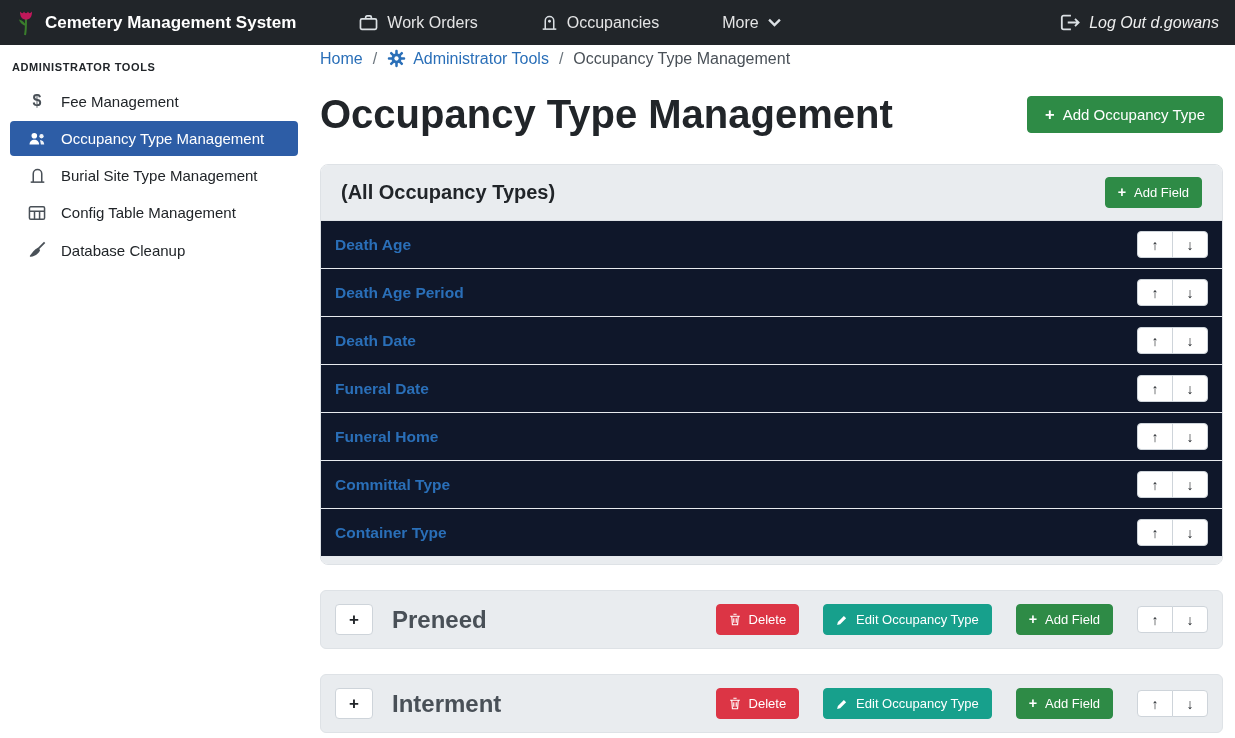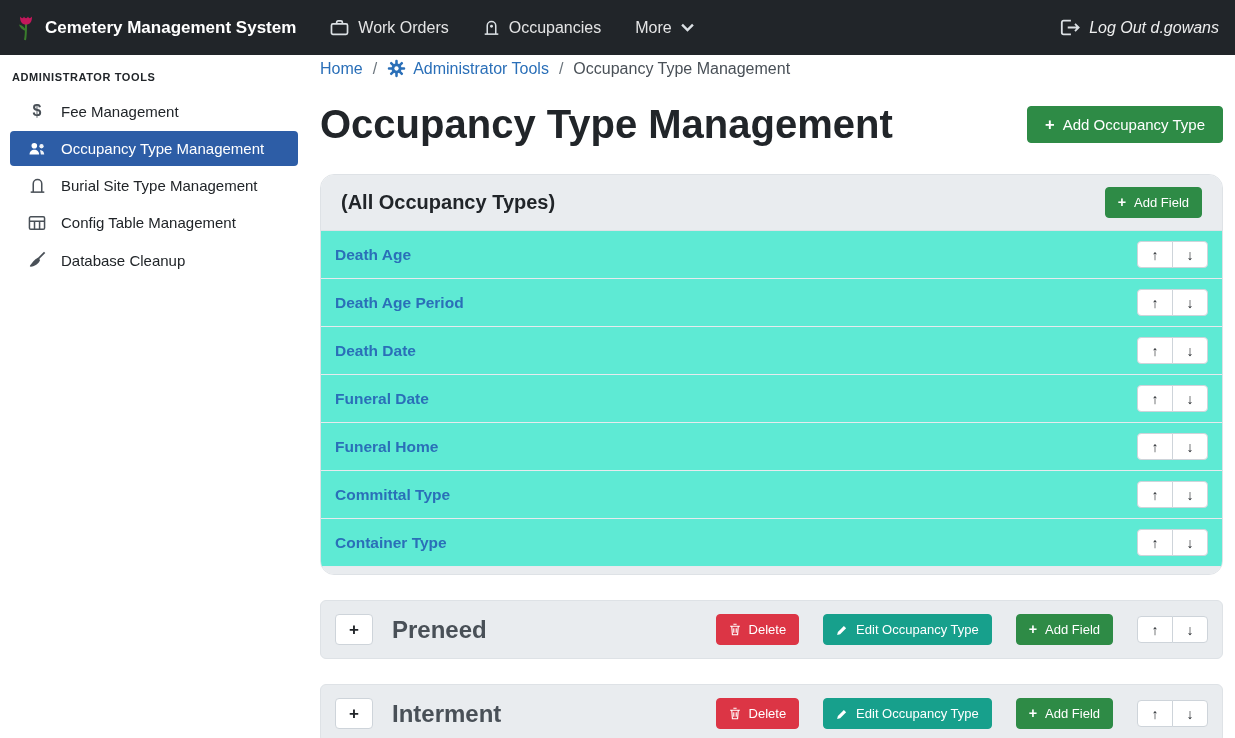--- a/index.html
+++ b/index.html
@@ -10,21 +10,21 @@
   *{box-sizing:border-box;}
   html,body{margin:0;padding:0;}
   body{
     width:1235px;height:738px;overflow:hidden;background:#fff;color:#212529;
     font-family:"Liberation Sans","DejaVu Sans",sans-serif;font-size:15px;
   }
   button{font-family:inherit;cursor:pointer;}
   a{cursor:pointer;text-decoration:none;}
 
   
-  .navbar{height:55px;background:var(--navbar-bg);display:flex;align-items:center;padding:2px 16px;}
+  .navbar{height:45px;background:var(--navbar-bg);display:flex;align-items:center;padding:2px 16px;gap:29px;}
   .brand{display:flex;align-items:center;gap:9px;color:#fff;font-weight:700;font-size:17px;}
   .nav-item{display:flex;align-items:center;gap:9px;color:rgba(255,255,255,.88);font-size:16px;margin-left:34px;}
   .navbar .spacer{margin-left:auto;}
   .logout{display:flex;align-items:center;gap:9px;color:rgba(255,255,255,.92);font-size:16px;font-style:italic;}
 
   
   .layout{display:flex;height:711px;}
   .sidebar{width:308px;flex:0 0 308px;padding:12px 10px;background:#fff;}
   .sidebar-heading{font-size:11px;font-weight:700;letter-spacing:.6px;text-transform:uppercase;color:#212529;padding:4px 2px 10px 2px;}
   .side-item{display:flex;align-items:center;gap:13px;padding:9px 12px 9px 16px;border-radius:4px;color:#212529;font-size:15px;margin-bottom:2px;}
@@ -46,24 +46,24 @@
   h1{margin:0;font-size:40px;font-weight:600;color:#212529;line-height:1.2;}
   .btn{display:inline-flex;align-items:center;gap:8px;border:1px solid transparent;border-radius:4px;color:#fff;}
   .btn .plus{font-weight:700;font-size:1.1em;line-height:1;}
   .btn-green{background:var(--green);border-color:var(--green);}
   .btn-red{background:var(--red);border-color:var(--red);}
   .btn-teal{background:var(--teal);border-color:var(--teal);}
   .btn-lg{font-size:15px;padding:9px 17px;}
   .btn-sm{font-size:13px;padding:7px 12px;}
 
   
-  .card{border:1px solid var(--border);border-radius:14px;overflow:hidden;margin-bottom:25px;}
+  .card{border:1px solid var(--border);border-radius:8px;overflow:hidden;margin-bottom:25px;}
   .card-header{background:var(--section-bg);border-bottom:1px solid var(--border);padding:12px 20px;display:flex;align-items:center;justify-content:space-between;}
   .card-title{font-size:20px;font-weight:600;}
-  .field-row{display:flex;align-items:center;justify-content:space-between;padding:10px 14px;border-bottom:1px solid #e7eaee;background:#5eead4;}
+  .field-row{display:flex;align-items:center;justify-content:space-between;padding:10px 14px;border-bottom:1px solid #e7eaee;background:#0f172a;}
   .field-row:last-of-type{border-bottom:1px solid var(--border);}
   .field-link{color:var(--link-blue);font-weight:700;font-size:15.5px;}
   .card-footer{height:7px;background:var(--section-bg);}
 
   .arrow-group{display:flex;}
   .btn-arrow{width:36px;height:27px;background:#fff;border:1px solid #ced4da;color:#212529;font-size:14px;line-height:1;padding:0;}
   .btn-arrow:first-child{border-radius:4px 0 0 4px;}
   .btn-arrow:last-child{border-radius:0 4px 4px 0;margin-left:-1px;}
 
   

